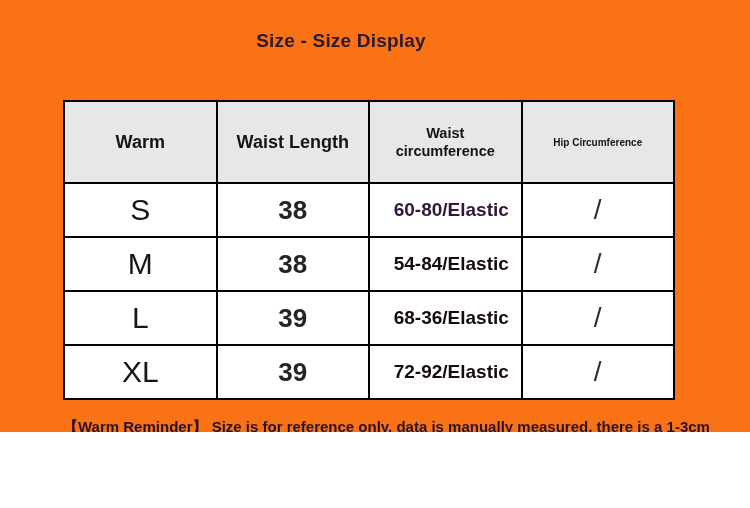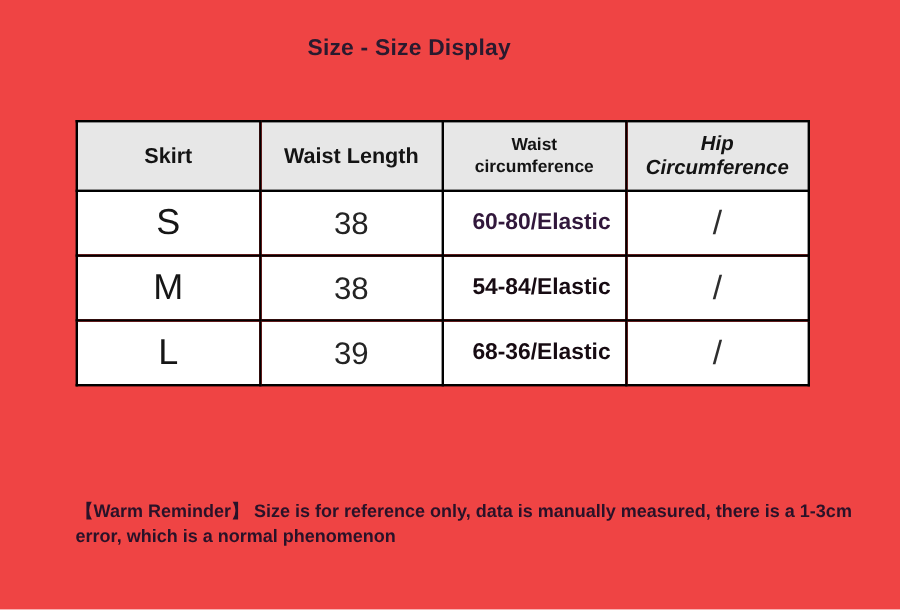--- a/index.html
+++ b/index.html
@@ -4,22 +4,22 @@
 <style>
   html, body {
     margin: 0;
     padding: 0;
     background: #ffffff;
     font-family: "Liberation Sans", "DejaVu Sans", sans-serif;
   }
   .page {
     position: relative;
     width: 750px;
-    height: 508px;
-    background: #ef4444;
+    height: 432px;
+    background: #f97316;
     overflow: hidden;
   }
   .title-wrap {
     position: absolute;
     left: 0;
     top: 30px;
     width: 682px;
     text-align: center;
   }
   .page-title {
@@ -51,36 +51,35 @@
     font-size: 18px;
     font-weight: bold;
     color: var(--header-text, #141414);
   }
   .size-table thead th:nth-child(3) {
     font-size: 14.5px;
     line-height: 18px;
     padding: 0 22px;
   }
   .size-table thead th:nth-child(4) {
-    font-size: 17px;
-    padding: 0 2px;
-    font-style: italic;
+    font-size: 10px;
+    padding: 12px 2px;
   }
   .size-table tbody tr {
     height: 54px;
     background: #ffffff;
   }
   .size-table td.size-cell {
     font-size: 30px;
     font-weight: 400;
     color: #161616;
   }
   .size-table td.length-cell {
     font-size: 26px;
-    font-weight: 400;
+    font-weight: 700;
     color: #242424;
   }
   .size-table td.waist-cell {
     font-size: 19px;
     font-weight: bold;
     color: var(--waist-text, #170b12);
     padding-left: 12px;
   }
   .size-table tbody tr:first-child td.waist-cell {
     color: var(--accent-purple, #31173b);
@@ -107,21 +106,21 @@
 
 <div class="page">
 
   <div class="title-wrap">
     <h1 class="page-title">Size - Size Display</h1>
   </div>
 
   <table class="size-table">
     <thead>
       <tr>
-        <th>Skirt</th>
+        <th>Warm</th>
         <th>Waist Length</th>
         <th>Waist circumference</th>
         <th>Hip Circumference</th>
       </tr>
     </thead>
     <tbody>
       <tr>
         <td class="size-cell">S</td>
         <td class="length-cell">38</td>
         <td class="waist-cell">60-80/Elastic</td>
@@ -132,18 +131,24 @@
         <td class="length-cell">38</td>
         <td class="waist-cell">54-84/Elastic</td>
         <td class="hip-cell">/</td>
       </tr>
       <tr>
         <td class="size-cell">L</td>
         <td class="length-cell">39</td>
         <td class="waist-cell">68-36/Elastic</td>
         <td class="hip-cell">/</td>
       </tr>
+      <tr>
+        <td class="size-cell">XL</td>
+        <td class="length-cell">39</td>
+        <td class="waist-cell">72-92/Elastic</td>
+        <td class="hip-cell">/</td>
+      </tr>
     </tbody>
   </table>
 
   <p class="reminder">【Warm Reminder】 Size is for reference only, data is manually measured, there is a 1-3cm error, which is a normal phenomenon</p>
 
 </div>
 
 </body></html>

